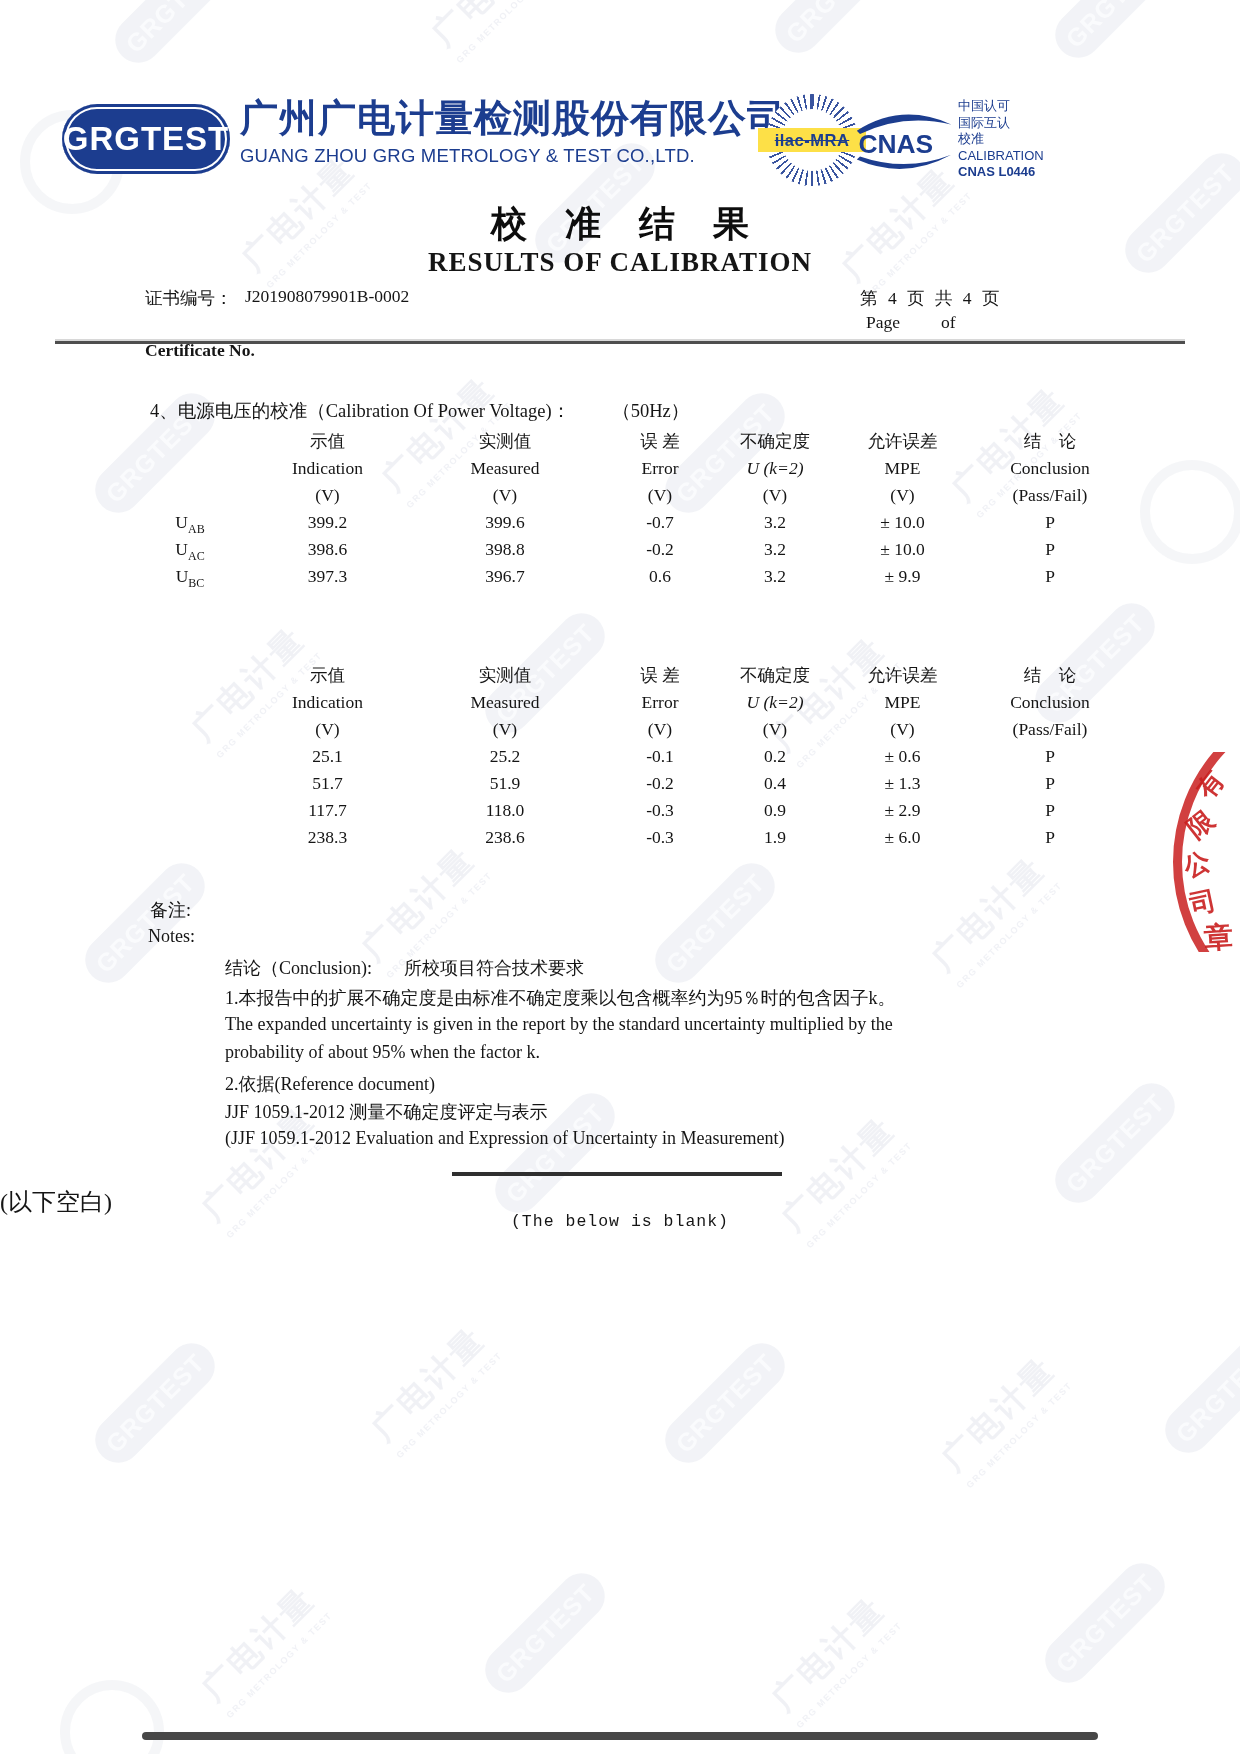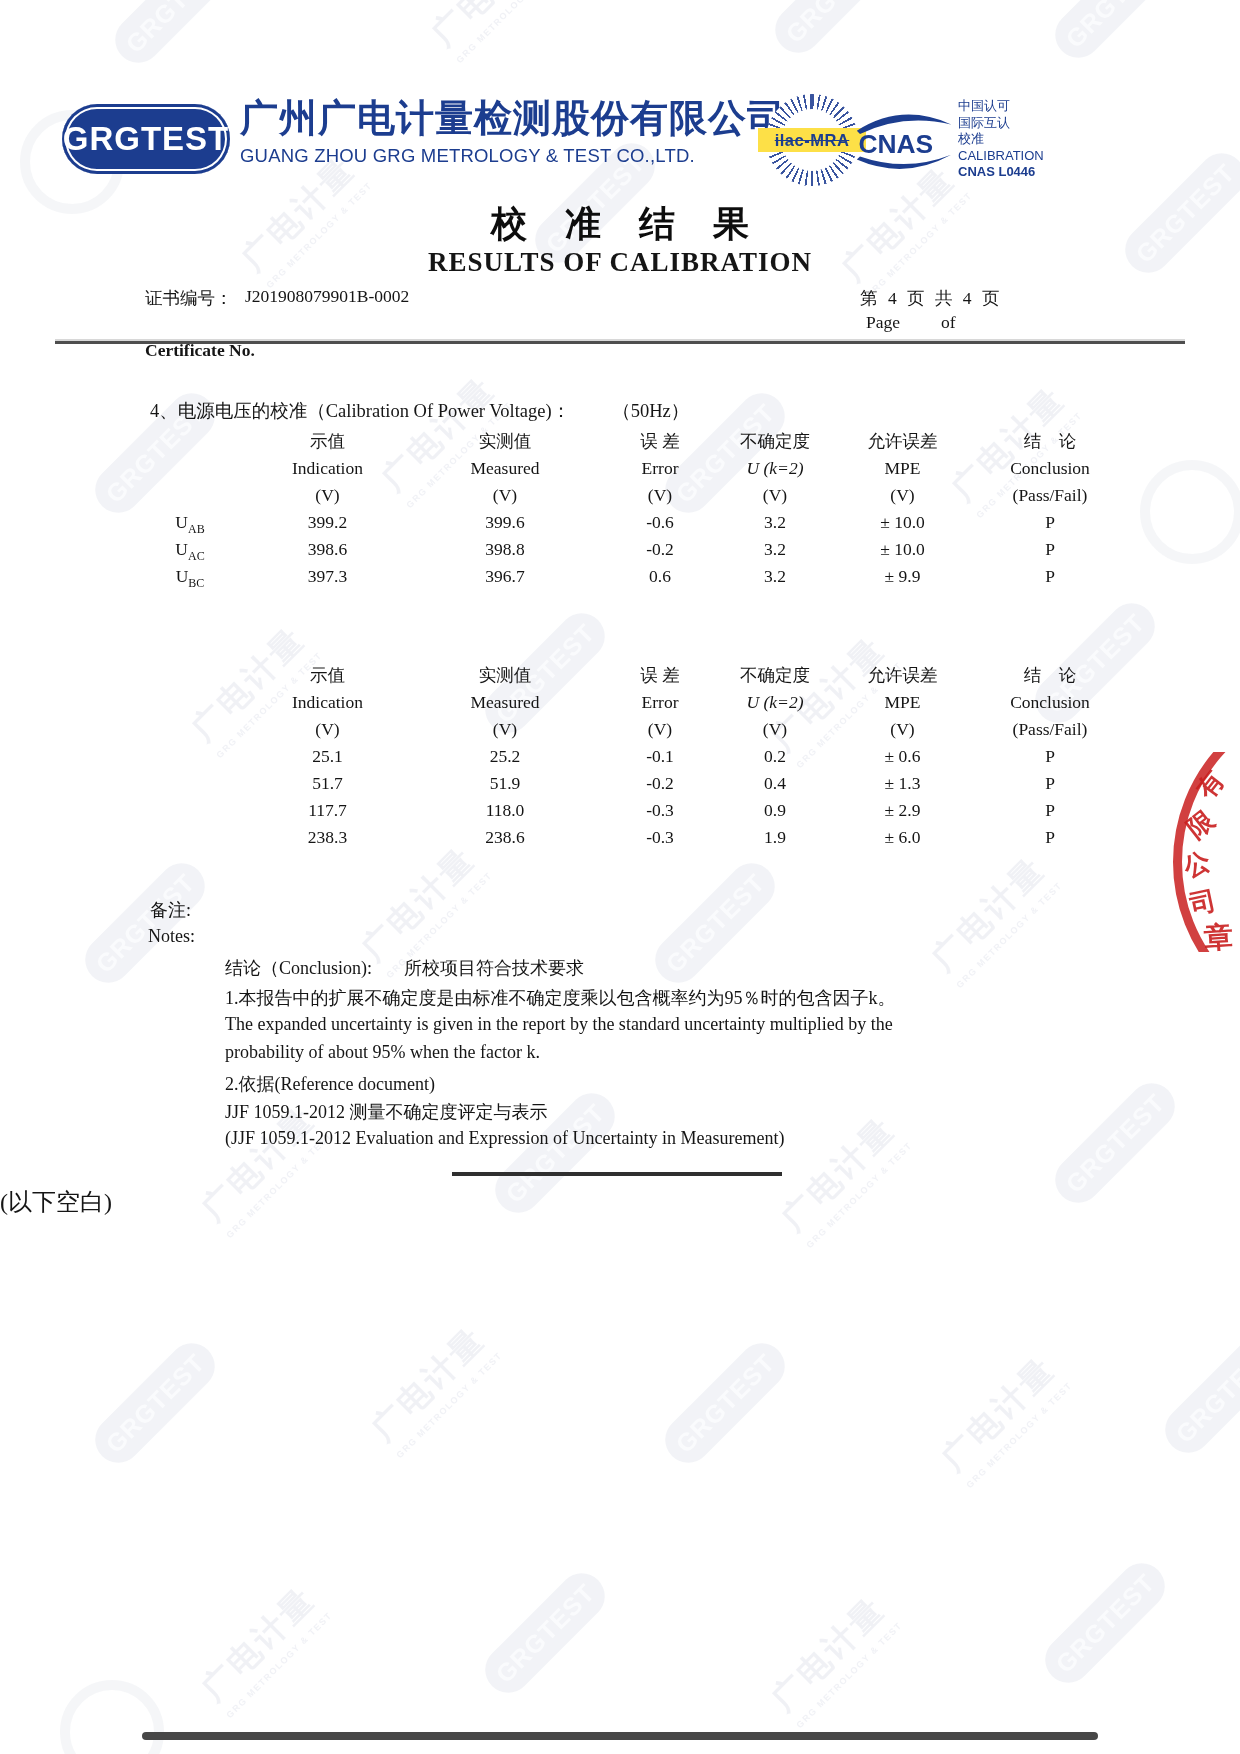--- a/index.html
+++ b/index.html
@@ -259,21 +259,21 @@
       <div class="c">(V)</div>
       <div class="c">(V)</div>
       <div class="c">(V)</div>
       <div class="c">(V)</div>
       <div class="c">(Pass/Fail)</div>
     </div>
     <div class="vrow">
       <div class="c"><span>U</span><sub>AB</sub></div>
       <div class="c">399.2</div>
       <div class="c">399.6</div>
-      <div class="c">-0.6</div>
+      <div class="c">-0.7</div>
       <div class="c">3.2</div>
       <div class="c">± 10.0</div>
       <div class="c">P</div>
     </div>
     <div class="vrow">
       <div class="c"><span>U</span><sub>AC</sub></div>
       <div class="c">398.6</div>
       <div class="c">398.8</div>
       <div class="c">-0.2</div>
       <div class="c">3.2</div>
@@ -364,20 +364,21 @@
   </div>
   <div class="ly n18" style="left:225px;top:986px">1.本报告中的扩展不确定度是由标准不确定度乘以包含概率约为95％时的包含因子k。</div>
   <div class="ly n18" style="left:225px;top:1014px">The expanded uncertainty is given in the report by the standard uncertainty multiplied by the</div>
   <div class="ly n18" style="left:225px;top:1042px">probability of about 95% when the factor k.</div>
   <div class="ly n18" style="left:225px;top:1072px">2.依据(Reference document)</div>
   <div class="ly n18" style="left:225px;top:1100px">JJF 1059.1-2012 测量不确定度评定与表示</div>
   <div class="ly n18" style="left:225px;top:1128px">(JJF 1059.1-2012 Evaluation and Expression of Uncertainty in Measurement)</div>
 
   <div class="ly sep-line"></div>
   <div class="ly blank-cn">(以下空白)</div>
+  <div class="ly blank-en">(The below is blank)</div>
 
   <div class="stamp">
     <div class="ring"></div>
     <span class="ch" style="left:60px;top:20px;transform:rotate(-52deg)">有</span>
     <span class="ch" style="left:50px;top:60px;transform:rotate(-38deg)">限</span>
     <span class="ch" style="left:46px;top:100px;transform:rotate(-24deg)">公</span>
     <span class="ch" style="left:52px;top:138px;transform:rotate(-12deg)">司</span>
     <span class="ch" style="left:66px;top:172px;font-size:29px;transform:rotate(-4deg)">章</span>
   </div>
 

